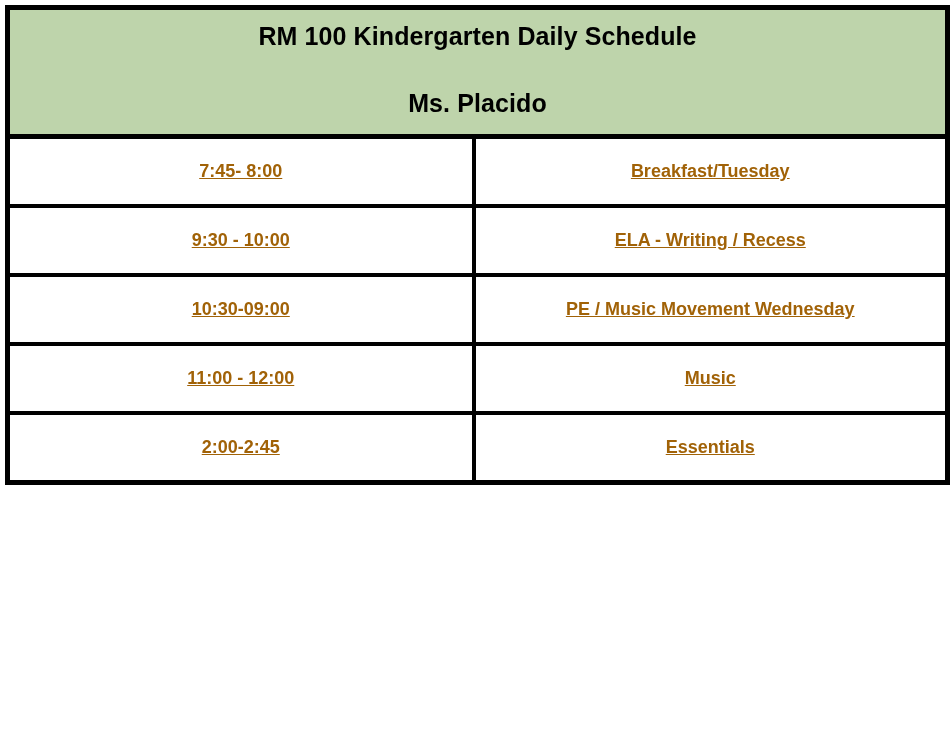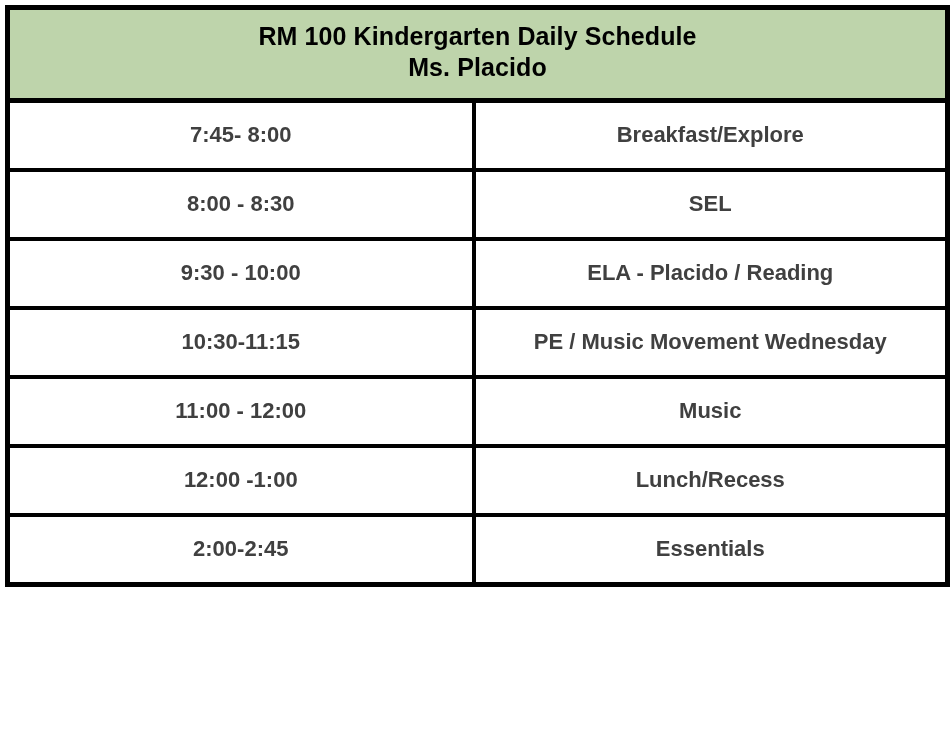--- a/index.html
+++ b/index.html
@@ -50,33 +50,35 @@
     display: block;
     font-size: 25px;
     font-weight: bold;
     letter-spacing: 0.1px;
   }
   .header-subtitle {
     display: block;
     font-size: 25px;
     font-weight: bold;
     letter-spacing: 0.1px;
+    margin-top: 36px;
   }
 
   td.time-cell,
   td.event-cell {
     border: 4px solid #000000;
     padding: 6px 8px;
     text-align: center;
     vertical-align: middle;
-    font-size: 22px;
+    font-size: 18px;
     font-weight: bold;
-    color: #404040;
+    color: #a16207;
     line-height: 1.35;
     height: 53px;
+    text-decoration: underline;
   }
   tr.row-tall td.time-cell,
   tr.row-tall td.event-cell {
     height: 83px;
   }
   td.time-cell  { border-left: none; }
   td.event-cell { border-right: none; }
   tbody tr:last-child td { border-bottom: none; }
 </style>
 </head>
@@ -92,41 +94,33 @@
       <tr>
         <th class="header-cell" colspan="2">
           <span class="header-title">RM 100 Kindergarten Daily Schedule</span>
           <span class="header-subtitle">Ms. Placido</span>
         </th>
       </tr>
     </thead>
     <tbody id="schedule-body">
         <tr class="schedule-row">
           <td class="time-cell">7:45- 8:00</td>
-          <td class="event-cell">Breakfast/Explore</td>
-        </tr>
-        <tr class="schedule-row">
-          <td class="time-cell">8:00 - 8:30</td>
-          <td class="event-cell">SEL</td>
+          <td class="event-cell">Breakfast/Tuesday</td>
         </tr>
         <tr class="schedule-row">
           <td class="time-cell">9:30 - 10:00</td>
-          <td class="event-cell">ELA - Placido / Reading</td>
+          <td class="event-cell">ELA - Writing / Recess</td>
         </tr>
         <tr class="schedule-row">
-          <td class="time-cell">10:30-11:15</td>
+          <td class="time-cell">10:30-09:00</td>
           <td class="event-cell">PE / Music Movement Wednesday</td>
         </tr>
         <tr class="schedule-row">
           <td class="time-cell">11:00 - 12:00</td>
           <td class="event-cell">Music</td>
-        </tr>
-        <tr class="schedule-row">
-          <td class="time-cell">12:00 -1:00</td>
-          <td class="event-cell">Lunch/Recess</td>
         </tr>
         <tr class="schedule-row">
           <td class="time-cell">2:00-2:45</td>
           <td class="event-cell">Essentials</td>
         </tr>
       </tbody>
   </table>
 </div>
 
 </body></html>

